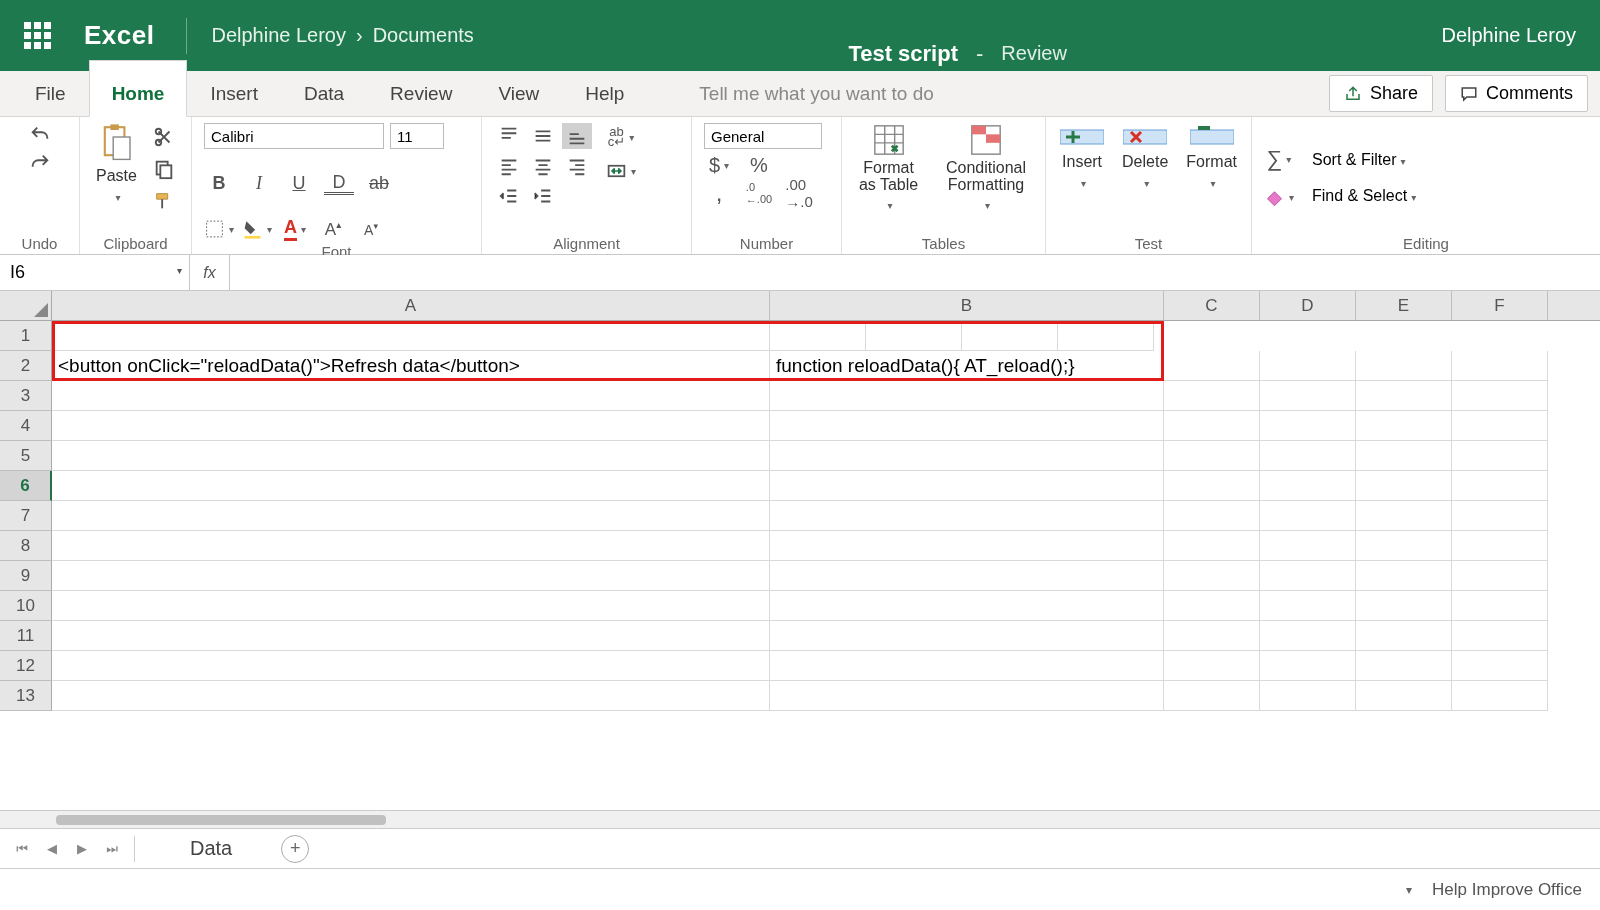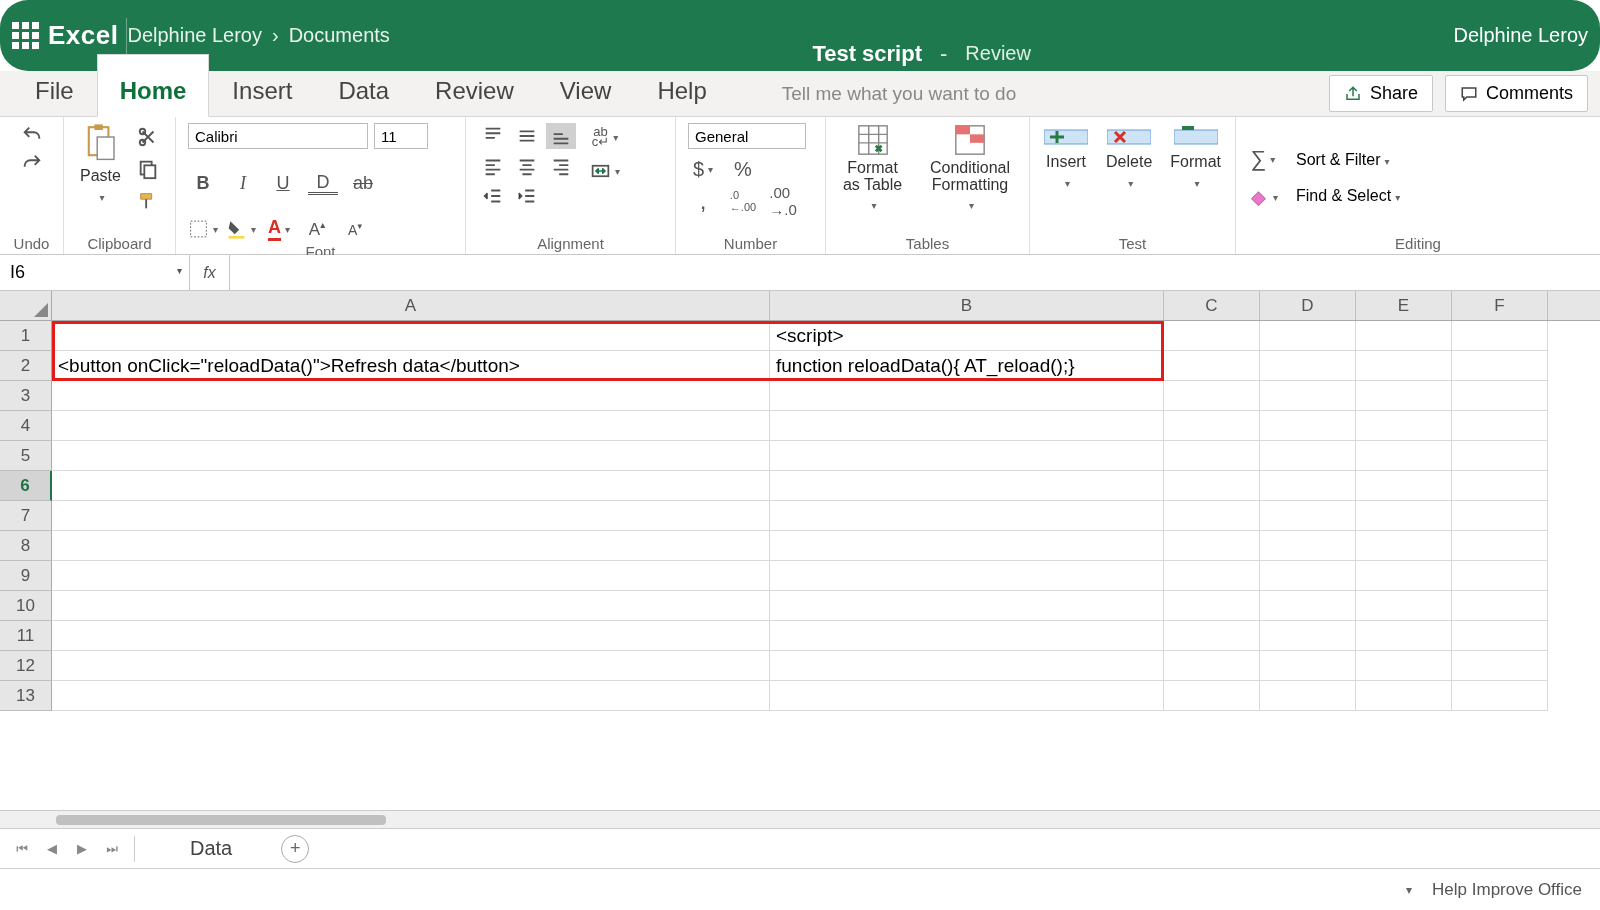--- a/index.html
+++ b/index.html
@@ -8,36 +8,36 @@
   --tab-green:#0f703b;
   --grid-border:#d0d0d0;
   --row-header:#e6e6e6;
   --selected:#217346;
 }
 *{box-sizing:border-box;font-family:"Segoe UI",-apple-system,sans-serif;}
 html,body{margin:0;padding:0;width:1600px;height:910px;overflow:hidden;background:#fff;}
 body{display:flex;flex-direction:column;}
 
 
-.titlebar{height:71px;background:var(--green);display:flex;align-items:center;color:#fff;padding:0 12px;border-radius:28px;}
+.titlebar{height:71px;background:var(--green);display:flex;align-items:center;color:#fff;padding:0 24px;gap:24px;}
 .waffle{width:28px;height:28px;display:grid;grid-template-columns:repeat(3,7px);grid-template-rows:repeat(3,7px);gap:3px;cursor:pointer;}
 .waffle span{background:#fff;}
 .app-name{font-size:26px;font-weight:600;letter-spacing:.5px;padding:0 8px;}
 .divider-v{width:1px;height:36px;background:rgba(255,255,255,.35);}
 .breadcrumb{font-size:20px;display:flex;gap:10px;align-items:center;color:#e8f3ec;}
 .bc-sep{color:#e8f3ec;}
 .doc-center{flex:1;display:flex;justify-content:center;align-items:center;gap:18px;font-size:22px;margin-top:36px;}
 .doc-name{font-weight:600;color:#fff;}
 .doc-dash{color:#e0efe6;}
 .doc-saved{color:#e0efe6;font-size:20px;}
 .user{font-size:20px;color:#fff;}
 
 
 .tabsrow{height:46px;background:#f3f2f1;border-bottom:1px solid #d6d6d6;display:flex;align-items:flex-end;padding:0 12px;gap:2px;}
-.tab{padding:22px 22px 11px;font-size:24px;color:#444;cursor:pointer;border:1px solid transparent;border-bottom:none;}
+.tab{padding:22px 22px 11px;font-size:19px;color:#444;cursor:pointer;border:1px solid transparent;border-bottom:none;}
 .tab.active{background:#fff;color:var(--tab-green);border-color:#d6d6d6;border-bottom:1px solid #fff;margin-bottom:-1px;font-weight:600;}
 .tellme{flex:0 0 auto;margin-left:50px;font-size:19px;color:#888;align-self:center;}
 .spacer{flex:1;}
 .share-btn,.comments-btn{align-self:center;border:1px solid #c8c8c8;background:#fff;padding:7px 14px;font-size:18px;display:flex;align-items:center;gap:8px;margin-left:10px;cursor:pointer;border-radius:2px;}
 .share-btn svg,.comments-btn svg{width:18px;height:18px;}
 
 
 .ribbon{height:138px;background:#fff;border-bottom:1px solid #c8c8c8;display:flex;}
 .group{border-right:1px solid #e0e0e0;display:flex;flex-direction:column;padding:6px 12px 2px;}
 .group-body{flex:1;display:flex;align-items:flex-start;gap:8px;}
@@ -148,21 +148,21 @@
   <div class="comments-btn">
     <svg viewBox="0 0 24 24">
         <path fill="none" stroke="#444" stroke-width="2" d="M3 4h18v12H9l-4 4v-4H3z"></path>
       </svg>
     <span>Comments</span>
   </div>
 </div>
 
 <div class="ribbon">
 
-  <div class="group" style="width:64px">
+  <div class="group" style="width:80px">
     <div class="group-body col">
       <div class="icon-btn">
           <svg class="ico" viewBox="0 0 24 24">
             <path fill="none" stroke="#555" stroke-width="2" d="M9 14l-5-5 5-5M4 9h10a6 6 0 016 6v1"></path>
           </svg>
         </div>
       <div class="icon-btn">
           <svg class="ico" viewBox="0 0 24 24">
             <path fill="none" stroke="#555" stroke-width="2" d="M15 14l5-5-5-5M20 9H10a6 6 0 00-6 6v1"></path>
           </svg>
@@ -300,21 +300,21 @@
               <rect x="3" y="6" width="18" height="12" fill="none" stroke="#555" stroke-width="2"></rect>
               <path stroke="#1e7a4e" stroke-width="2" d="M7 12h10M14 9l3 3-3 3M10 9l-3 3 3 3"></path>
             </svg>
           </div>
       </div>
     </div>
     <div class="group-label">Alignment</div>
   </div>
 
   <div class="group" style="width:150px">
-    <div class="group-body col" style="align-items:stretch;gap:8px">
+    <div class="group-body col" style="align-items:stretch;">
       <input class="combo" style="width: 118px;" value="General">
       <div style="display:flex;gap:10px">
         <div class="icon-btn dd">
             <span style="font-size:20px">$</span>
           </div>
         <div class="icon-btn">
             <span style="font-size:20px">%</span>
           </div>
       </div>
       <div style="display:flex;gap:10px">
@@ -423,21 +423,20 @@
       <div class="colhead" style="width: 394px;">B</div>
       <div class="colhead" style="width: 96px;">C</div>
       <div class="colhead" style="width: 96px;">D</div>
       <div class="colhead" style="width: 96px;">E</div>
       <div class="colhead" style="width: 96px;">F</div>
     </div>
   <div class="rows" id="rows">
       <div class="row">
         <div class="rowhead">1</div>
         <div class="cell-g" style="width: 718px;"></div>
-        <div class="cell-g" style="width: 394px;">&lt;script&gt;</div>
         <div class="cell-g" style="width: 96px;"></div>
         <div class="cell-g" style="width: 96px;"></div>
         <div class="cell-g" style="width: 96px;"></div>
         <div class="cell-g" style="width: 96px;"></div>
       </div>
       <div class="row">
         <div class="rowhead">2</div>
         <div class="cell-g" style="width: 718px;">&lt;button onClick="reloadData()"&gt;Refresh data&lt;/button&gt;</div>
         <div class="cell-g" style="width: 394px;">function reloadData(){ AT_reload();}</div>
         <div class="cell-g" style="width: 96px;"></div>

